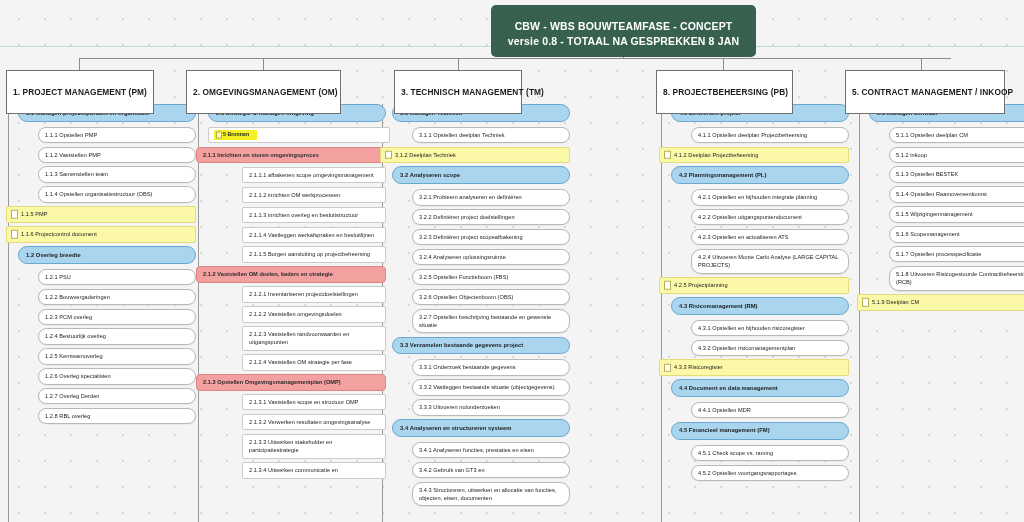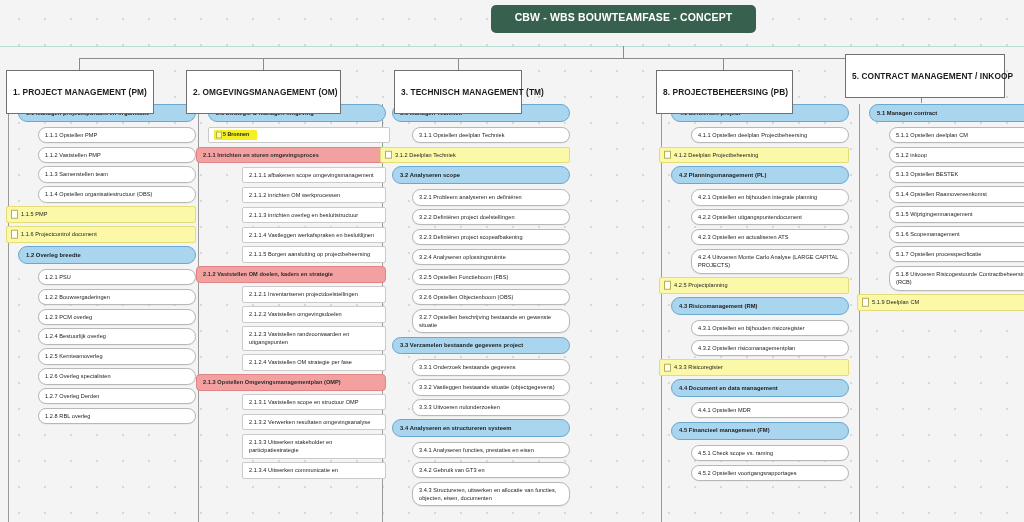--- a/index.html
+++ b/index.html
@@ -31,21 +31,21 @@
     height: 1px;
     background: #b9ded6;
   }
 
   
   #title-box {
     position: absolute;
     left: 491px;
     top: 5px;
     width: 265px;
-    padding: 5px 8px 8px;
+    padding: 14px 8px 8px;
     background: #37604f;
     border-radius: 5px;
     text-align: center;
     color: #ffffff;
     font-size: 10.5px;
     font-weight: bold;
     letter-spacing: 0.15px;
     line-height: 1.42;
     z-index: 6;
   }
@@ -182,20 +182,21 @@
   }
 </style>
 </head>
 <body>
 
 <div id="canvas"></div>
 <div id="guide-line"></div>
 
 <div id="title-box">
   <div>CBW - WBS BOUWTEAMFASE - CONCEPT</div>
+  <div>versie 0.8 - TOTAAL NA GESPREKKEN 8 JAN</div>
 </div>
 
 <div class="conn v" style="left:623px; top:46px; height:12px;"></div>
 <div class="conn h" style="left:79px; top:58px; width:872px;"></div>
 <div class="conn v" style="left:79px; top:58px; height:12px;"></div>
 <div class="conn v" style="left:263px; top:58px; height:12px;"></div>
 <div class="conn v" style="left:458px; top:58px; height:12px;"></div>
 <div class="conn v" style="left:723px; top:58px; height:12px;"></div>
 <div class="conn v" style="left:921px; top:58px; height:12px;"></div>
 
@@ -208,21 +209,21 @@
 <div class="rail" style="left:8px;  top:104px; height:418px;"></div>
 <div class="rail" style="left:198px;top:104px; height:418px;"></div>
 <div class="rail" style="left:382px;top:104px; height:418px;"></div>
 <div class="rail" style="left:661px;top:104px; height:418px;"></div>
 <div class="rail" style="left:859px;top:104px; height:418px;"></div>
 
 <div class="toplevel" style="left:6px; top:70px; width:148px;">1. PROJECT MANAGEMENT (PM)</div>
 <div class="toplevel" style="left:186px; top:70px; width:155px;">2. OMGEVINGSMANAGEMENT (OM)</div>
 <div class="toplevel" style="left:394px; top:70px; width:128px;">3. TECHNISCH MANAGEMENT (TM)</div>
 <div class="toplevel" style="left:656px; top:70px; width:137px;">8. PROJECTBEHEERSING (PB)</div>
-<div class="toplevel" style="left:845px; top:54px; width:160px;">5. CONTRACT MANAGEMENT / INKOOP</div>
+<div class="toplevel" style="left:845px; top:70px; width:160px;">5. CONTRACT MANAGEMENT / INKOOP</div>
 
 <div class="column" style="left:6px;">
     <div class="node lvl2">1.1 Managen projectopdracht en organisatie</div>
     <div class="node lvl3">1.1.1 Opstellen PMP</div>
     <div class="node lvl3">1.1.2 Vaststellen PMP</div>
     <div class="node lvl3">1.1.3 Samenstellen team</div>
     <div class="node lvl3">1.1.4 Opstellen organisatiestructuur (OBS)</div>
     <div class="node doc">1.1.5 PMP</div>
     <div class="node doc">1.1.6 Projectcontrol document</div>
     <div class="node lvl2">1.2 Overleg breedte</div>

